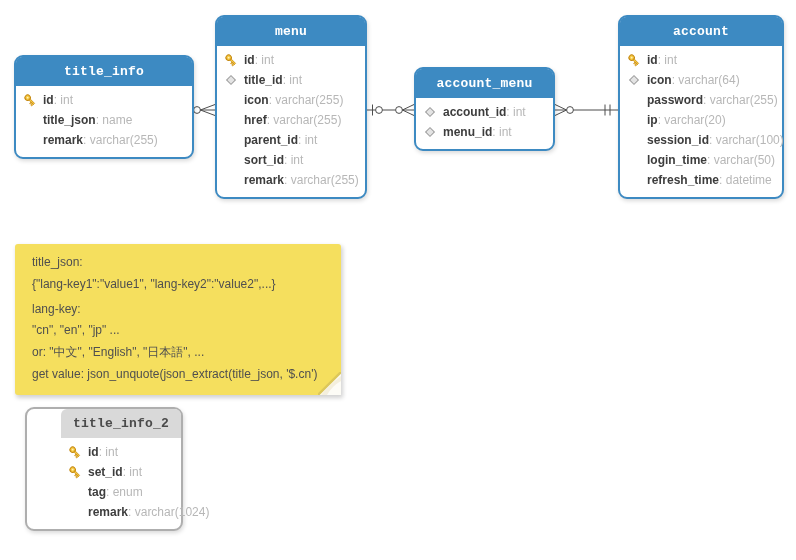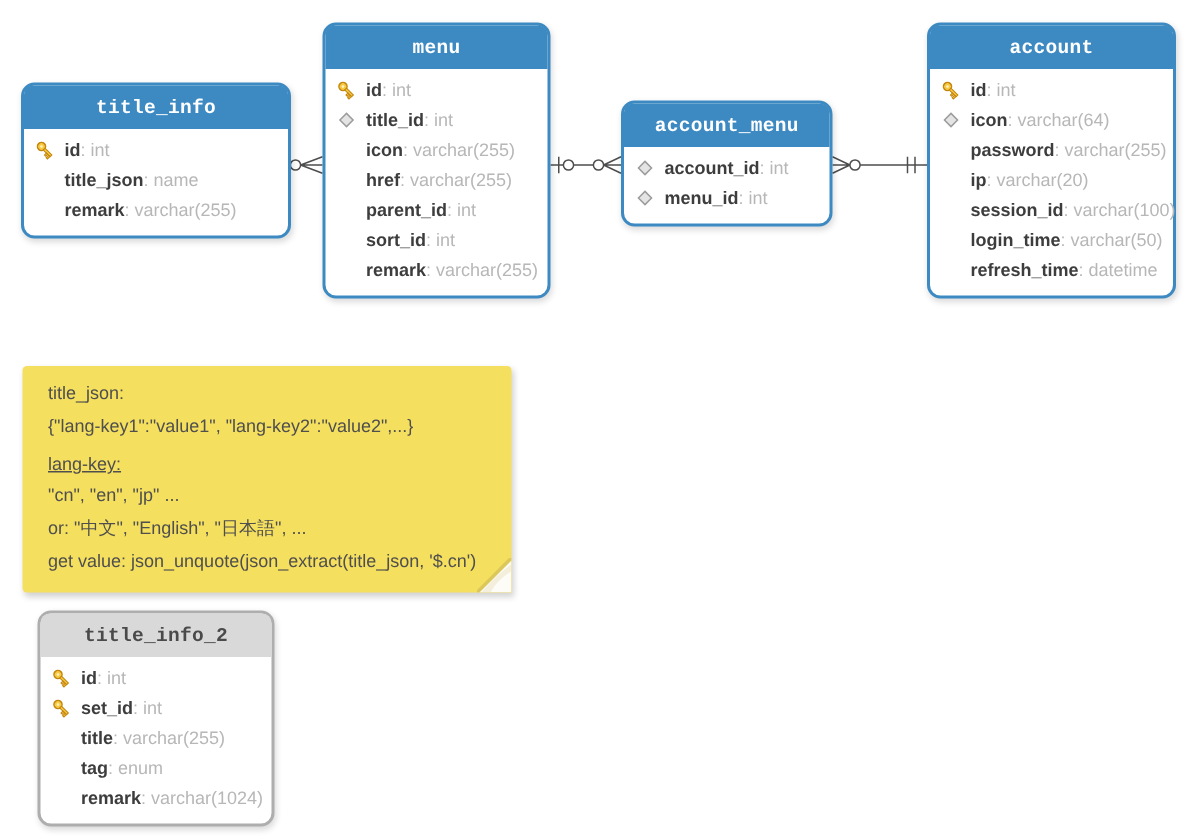--- a/index.html
+++ b/index.html
@@ -10,21 +10,21 @@
   
   .table{
     position:absolute;background:#ffffff;border:2px solid #3d8ac2;border-radius:9px;
     box-shadow:1px 2px 4px rgba(0,0,0,.15);box-sizing:border-box;
   }
   .t-header{
     background:#3d8ac2;color:#ffffff;font-weight:bold;font-size:13px;
     text-align:center;line-height:16px;padding:7px 4px 6px;
     border-radius:6px 6px 0 0;letter-spacing:.2px;font-family:Liberation Mono, monospace;
   }
-  .table.gray{border-color:#aeaeae;}
+  .table.gray{border-color:#aeaeae;padding-left:34px;}
   .table.gray .t-header{background:#d9d9d9;color:#4a4a4a;}
   .t-body{padding:4px 0 7px;}
   .row{
     position:relative;height:20px;line-height:20px;padding-left:27px;
     font-size:12px;white-space:nowrap;
   }
   .fname{color:#3d3d3d;font-weight:bold;}
   .ftype{color:#b7b7b7;}
   .ftype::before{content:": ";}
   .ficon{position:absolute;left:7px;top:3px;width:14px;height:14px;}
@@ -34,21 +34,21 @@
   .rel circle{stroke:#4d4d4d;stroke-width:1;fill:#ffffff;}
   
   .note{
     position:absolute;left:15px;top:204px;width:326px;height:151px;
     background:#f5df5e;border-radius:3px;border-bottom-right-radius:0;
     box-shadow:1.5px 2.5px 4px rgba(0,0,0,.18);box-sizing:border-box;
     padding:12px 14px 0 17px;color:#4f4f4f;font-size:12px;margin-top:40px;
   }
   .note p{margin:0 0 9px;line-height:13px;}
   .note p:nth-child(2){margin-bottom:12px;}
-  .note p:nth-child(3){margin-bottom:8px;text-decoration:underline;}
+  .note p:nth-child(3){margin-bottom:8px;}
   .note-fold{position:absolute;right:0;bottom:0;width:23px;height:23px;}
 </style>
 </head>
 <body>
 
 <svg width="0" height="0" style="position:absolute">
   <defs>
     <g id="key-shape">
       <g transform="rotate(45 7 7)">
         <circle cx="3.7" cy="7" r="2.7" fill="#f7ca41" stroke="#c3860f" stroke-width="1"></circle>
@@ -216,23 +216,20 @@
           </svg>
         <span class="fname">id</span><span class="ftype">int</span>
       </div>
       <div class="row">
         <svg class="ficon" viewBox="0 0 14 14">
             <use href="#key-shape"></use>
           </svg>
         <span class="fname">set_id</span><span class="ftype">int</span>
       </div>
       <div class="row">
-        <span class="fname">title</span><span class="ftype">varchar(255)</span>
-      </div>
-      <div class="row">
         <span class="fname">tag</span><span class="ftype">enum</span>
       </div>
       <div class="row">
         <span class="fname">remark</span><span class="ftype">varchar(1024)</span>
       </div>
     </div>
   </div>
 
 </div>
 

